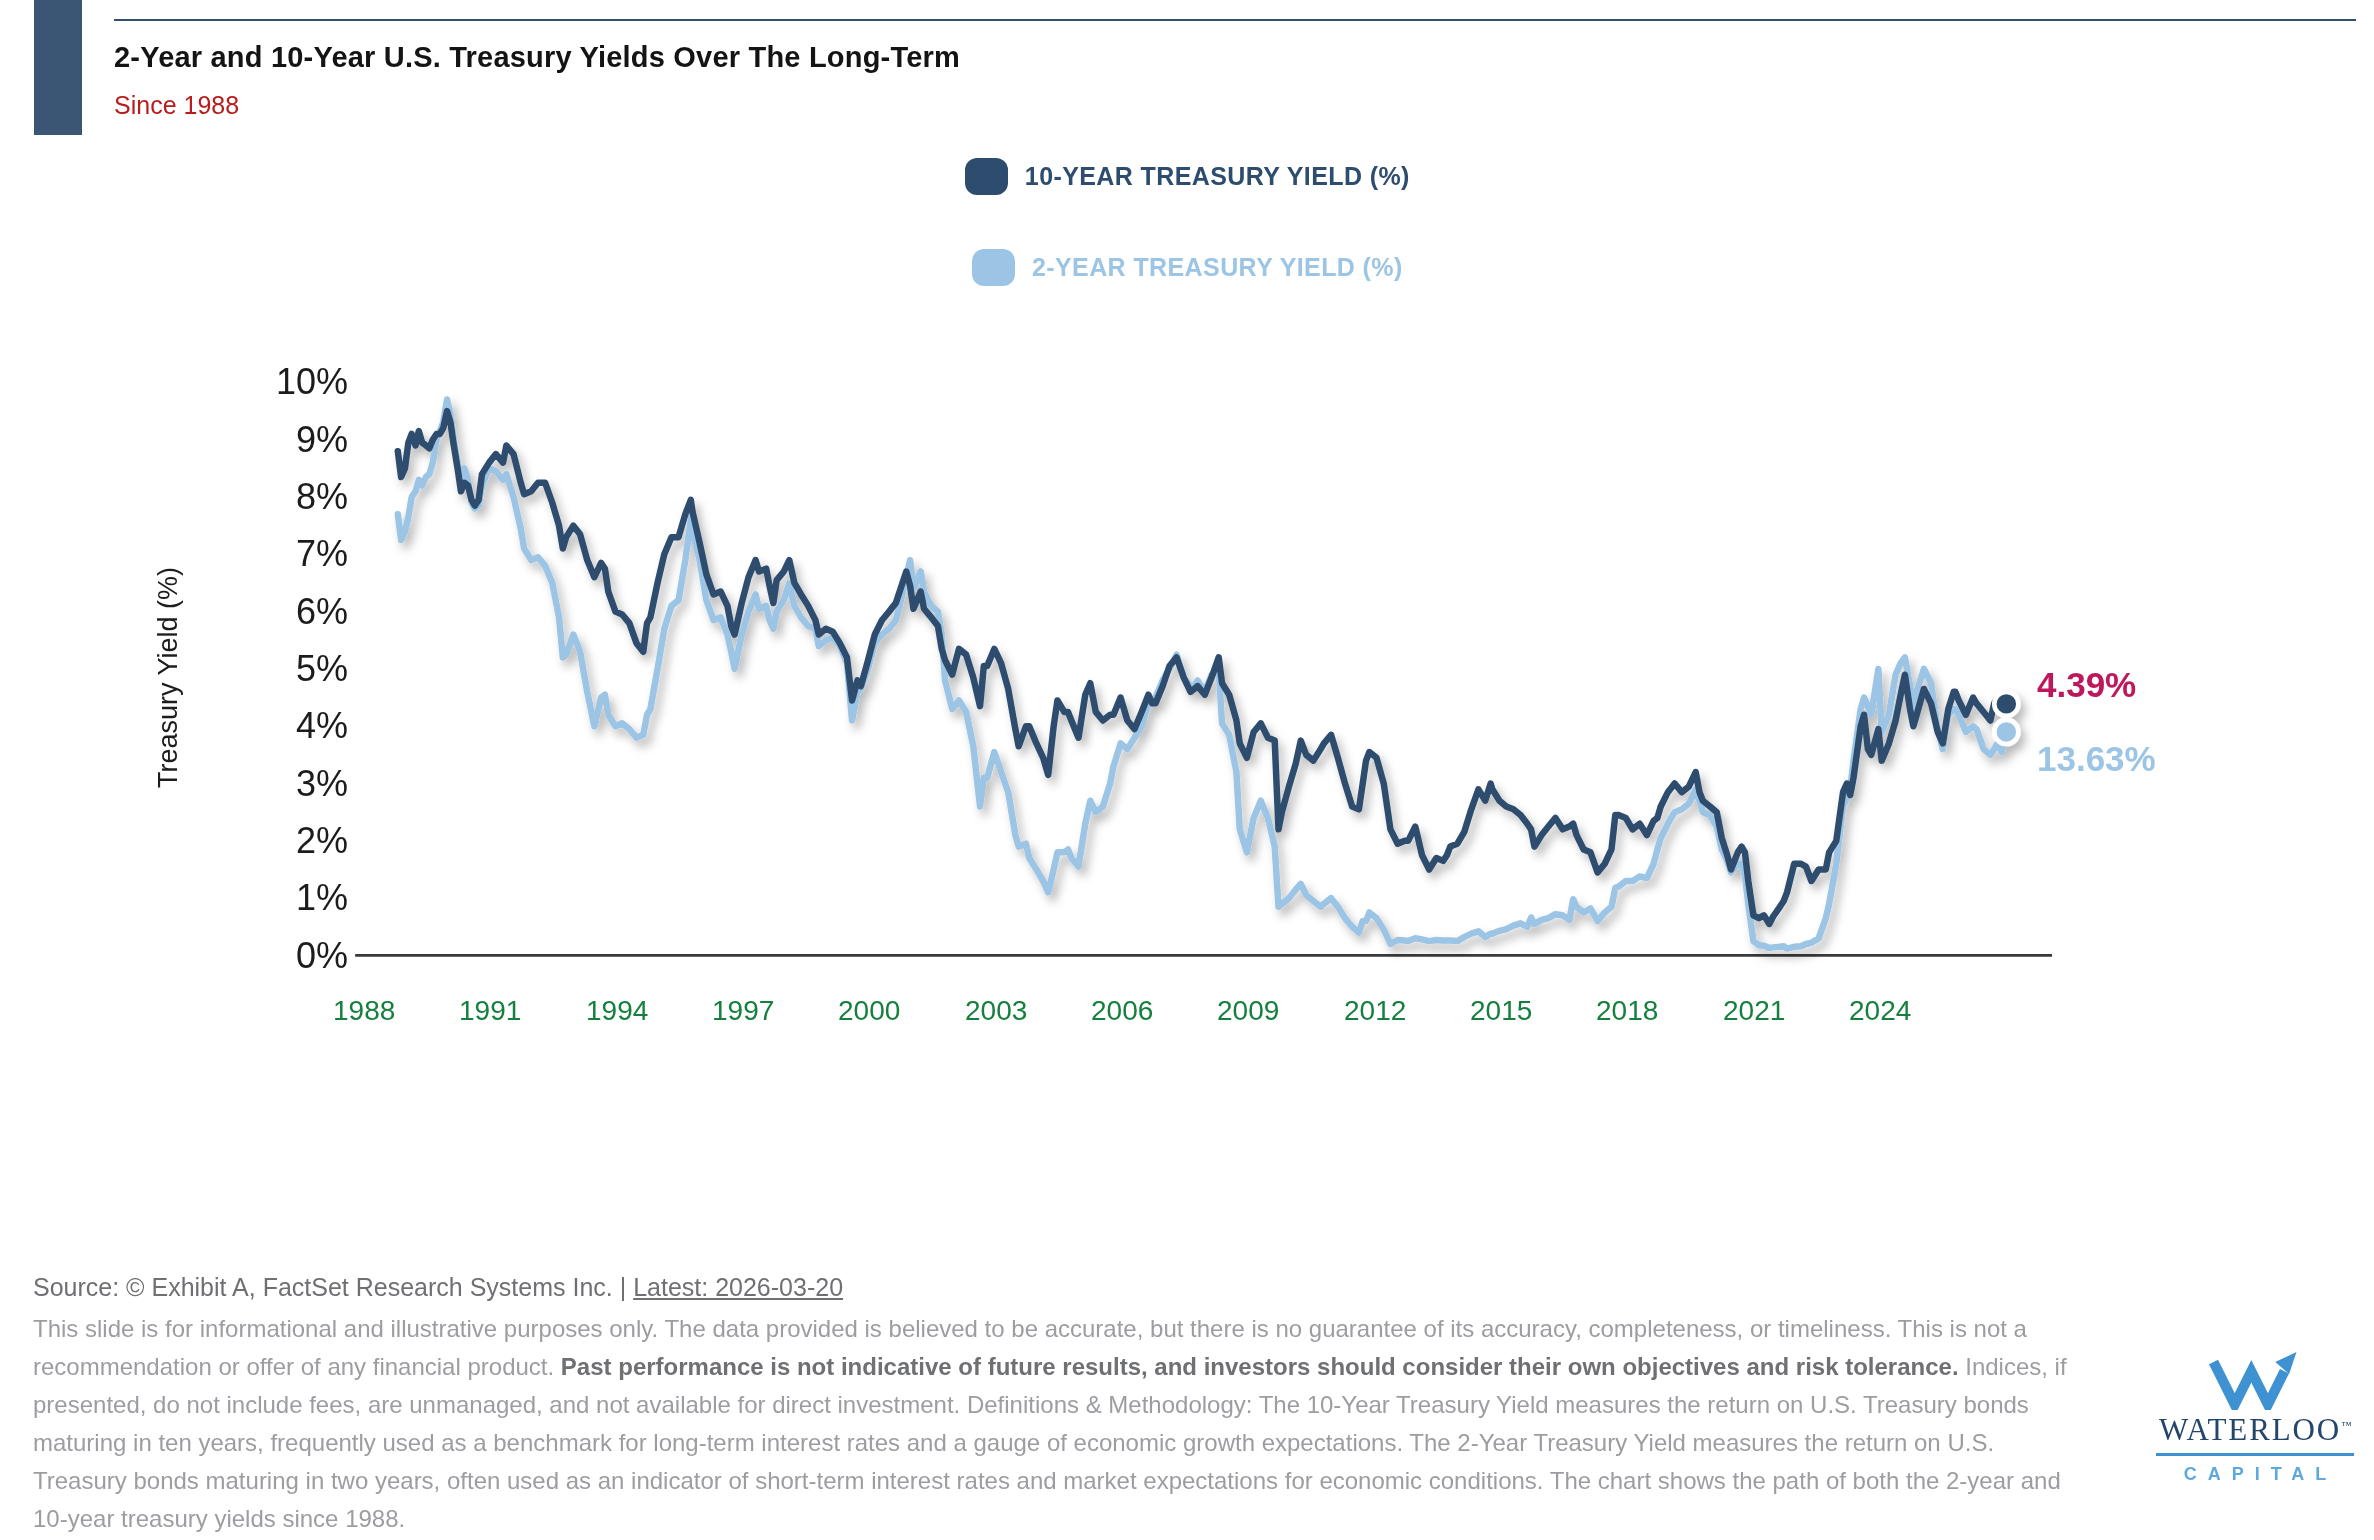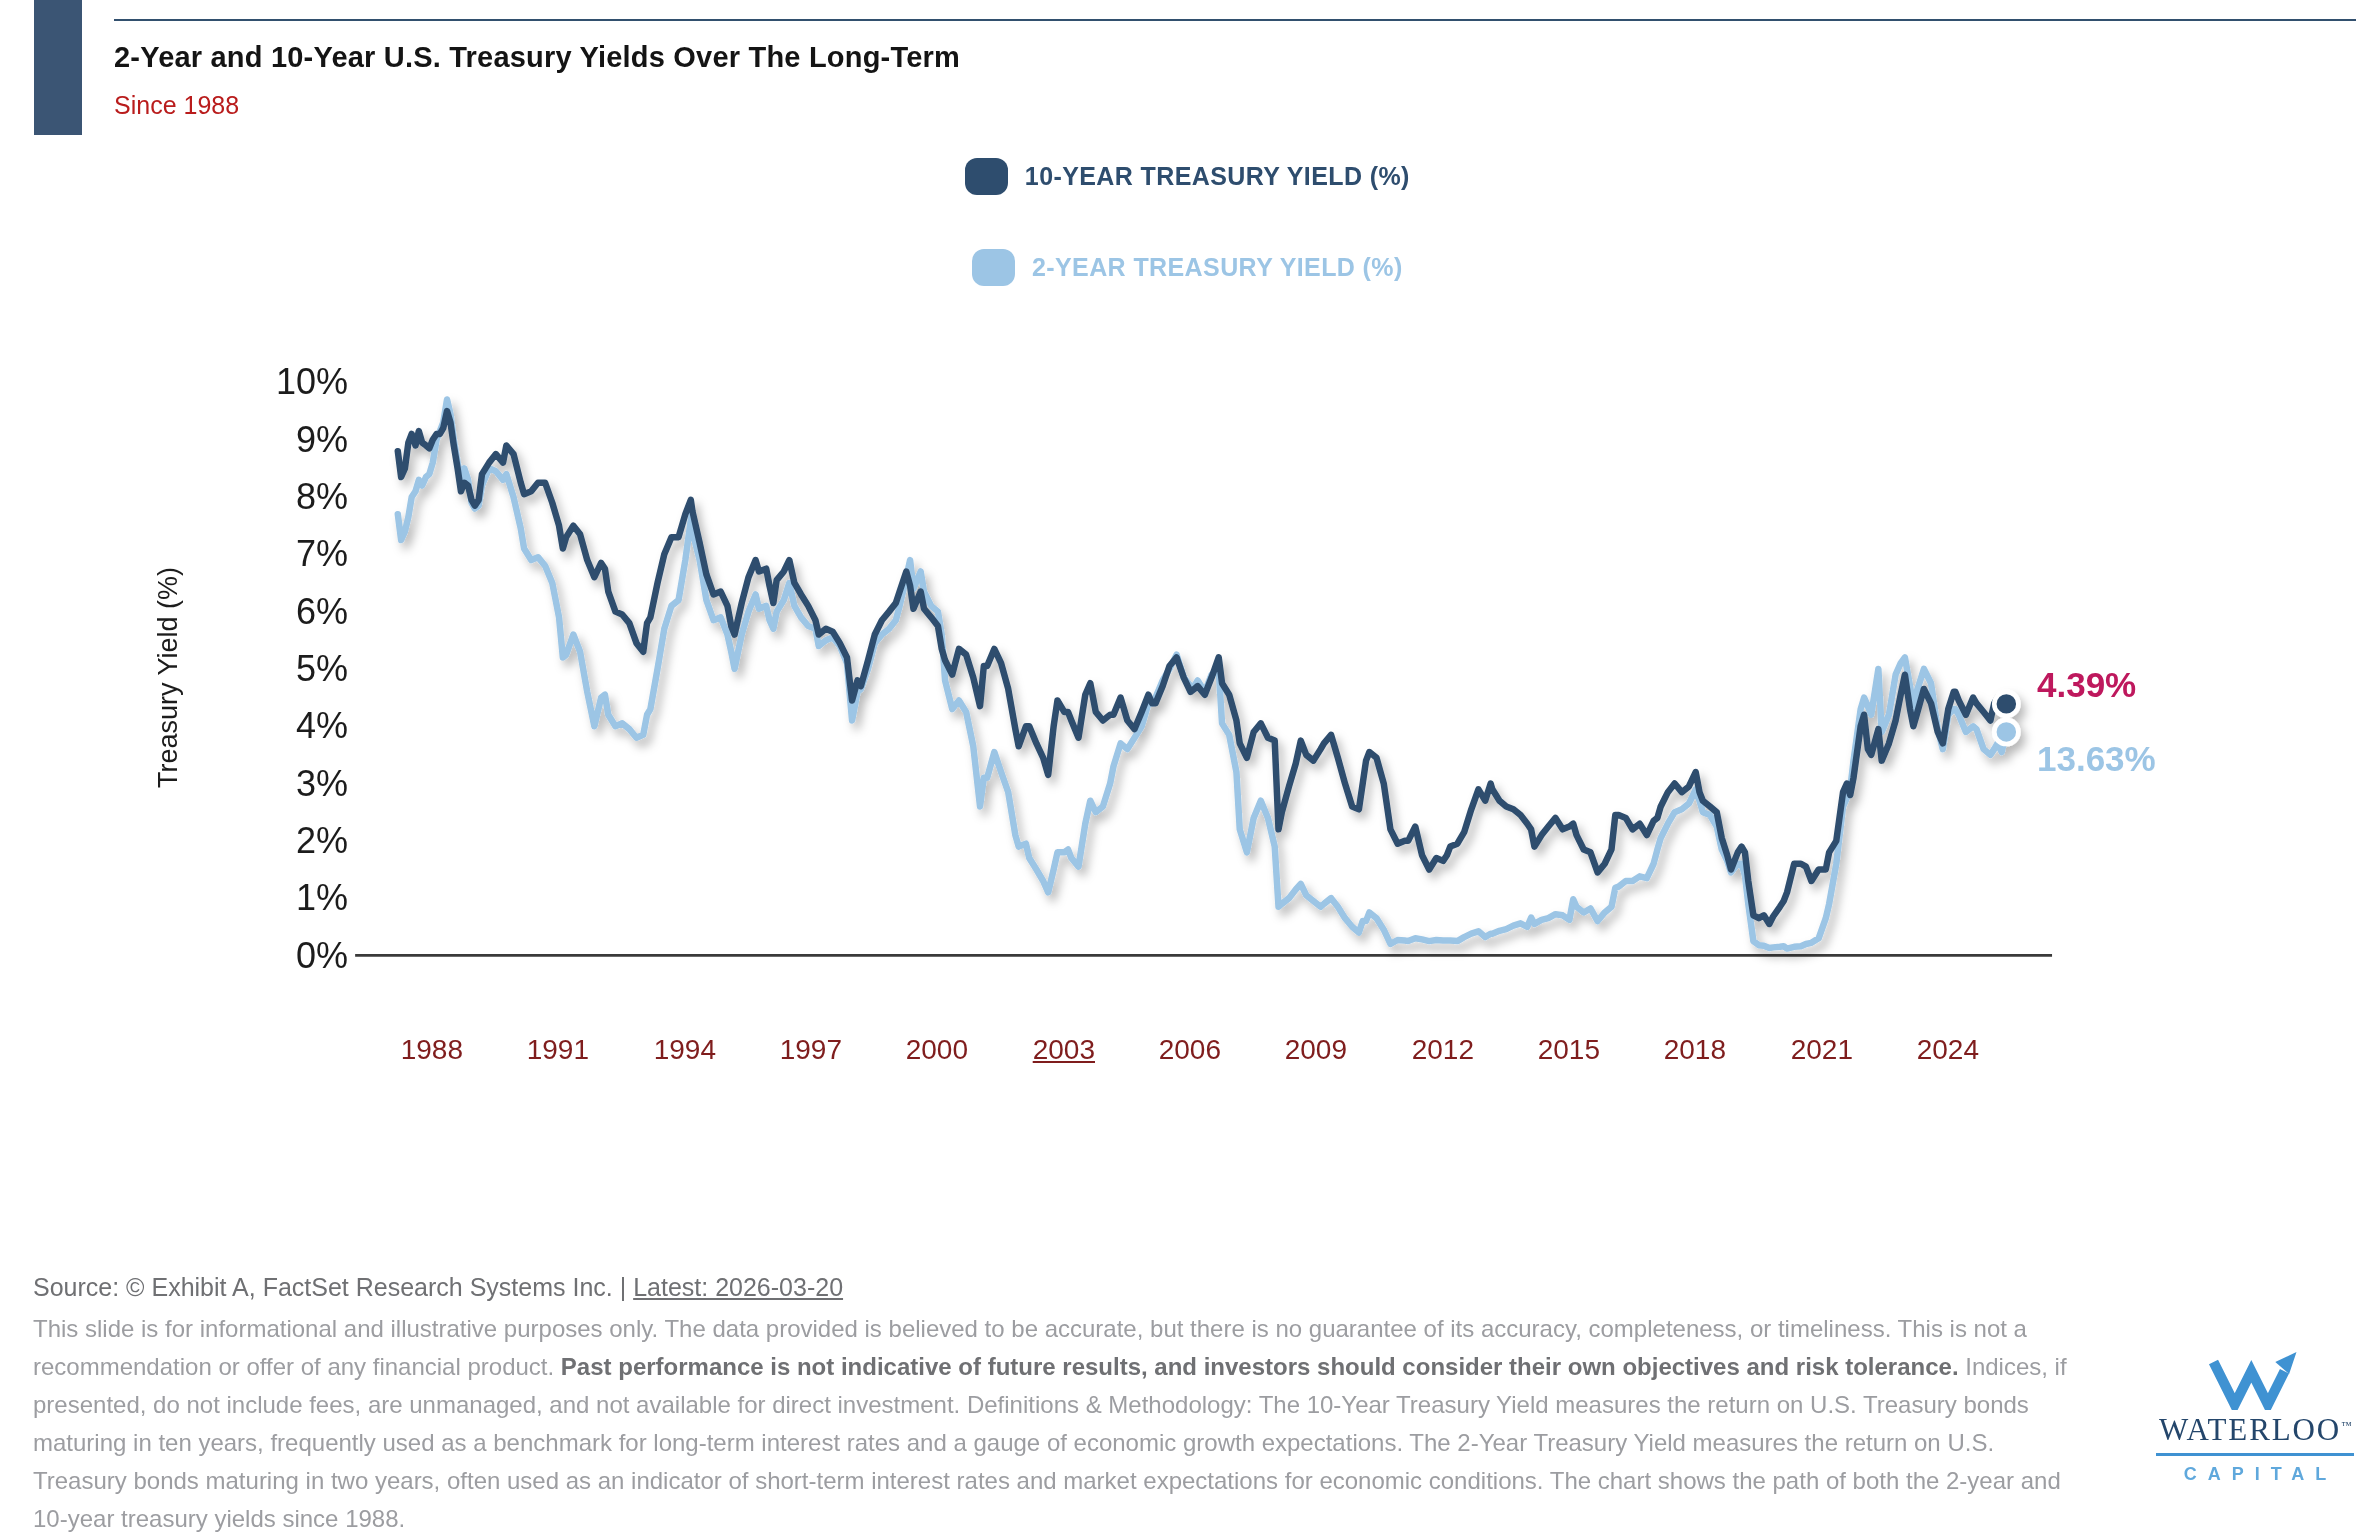--- a/index.html
+++ b/index.html
@@ -16,21 +16,21 @@
   .legend-item { display:flex; align-items:center; gap:16.7px; }
   .legend-swatch { width:43px; height:37px; border-radius:12px; }
   .legend-label { font-size:25px; font-weight:bold; letter-spacing:0.4px; }
 
   .y-axis-title {
     position:absolute; left:148px; top:517px; height:320px; width:41px;
     writing-mode:vertical-rl; transform:rotate(180deg);
     text-align:center; font-size:27px; color:#1c1c1c; line-height:41px;
   }
   .ytick { position:absolute; left:209px; width:139px; text-align:right; font-size:36px; color:#1c1c1c; height:33px; line-height:33px; }
-  .xtick { position:absolute; top:1033px; width:130px; text-align:right; font-size:28px; color:#7f1d1d; height:33px; line-height:33px; }
+  .xtick { position:absolute; top:994px; width:130px; text-align:left; font-size:28px; color:#15803d; height:33px; line-height:33px; }
 
   #plot { position:absolute; left:355px; top:362px; }
 
   .end-label { position:absolute; font-size:35px; font-weight:bold; height:37px; line-height:37px; white-space:nowrap; }
 
   .source-line { position:absolute; left:33px; top:1273px; font-size:25px; color:#6F7073; }
   .source-latest { text-decoration:underline; cursor:pointer; }
 
   .disclaimer { position:absolute; left:33px; top:1310px; width:2036px; font-size:24px; line-height:38px; color:#9C9DA1; }
   .disclaimer b { color:#6F7073; }
@@ -105,21 +105,21 @@
 <div class="ytick" style="top: 709px;">4%</div>
 <div class="ytick" style="top: 767px;">3%</div>
 <div class="ytick" style="top: 824px;">2%</div>
 <div class="ytick" style="top: 881px;">1%</div>
 <div class="ytick" style="top: 939px;">0%</div>
 <div class="xtick" style="left: 333px;">1988</div>
 <div class="xtick" style="left: 459px;">1991</div>
 <div class="xtick" style="left: 586px;">1994</div>
 <div class="xtick" style="left: 712px;">1997</div>
 <div class="xtick" style="left: 838px;">2000</div>
-<div class="xtick" style="left: 965px; text-decoration: underline;">2003</div>
+<div class="xtick" style="left: 965px;">2003</div>
 <div class="xtick" style="left: 1091px;">2006</div>
 <div class="xtick" style="left: 1217px;">2009</div>
 <div class="xtick" style="left: 1344px;">2012</div>
 <div class="xtick" style="left: 1470px;">2015</div>
 <div class="xtick" style="left: 1596px;">2018</div>
 <div class="xtick" style="left: 1723px;">2021</div>
 <div class="xtick" style="left: 1849px;">2024</div>
 <div class="end-label" style="color: #be185d; left: 2037px; top: 666px;">4.39%</div>
 <div class="end-label" style="color: rgb(156, 197, 229); left: 2037px; top: 740px;">13.63%</div>
 

